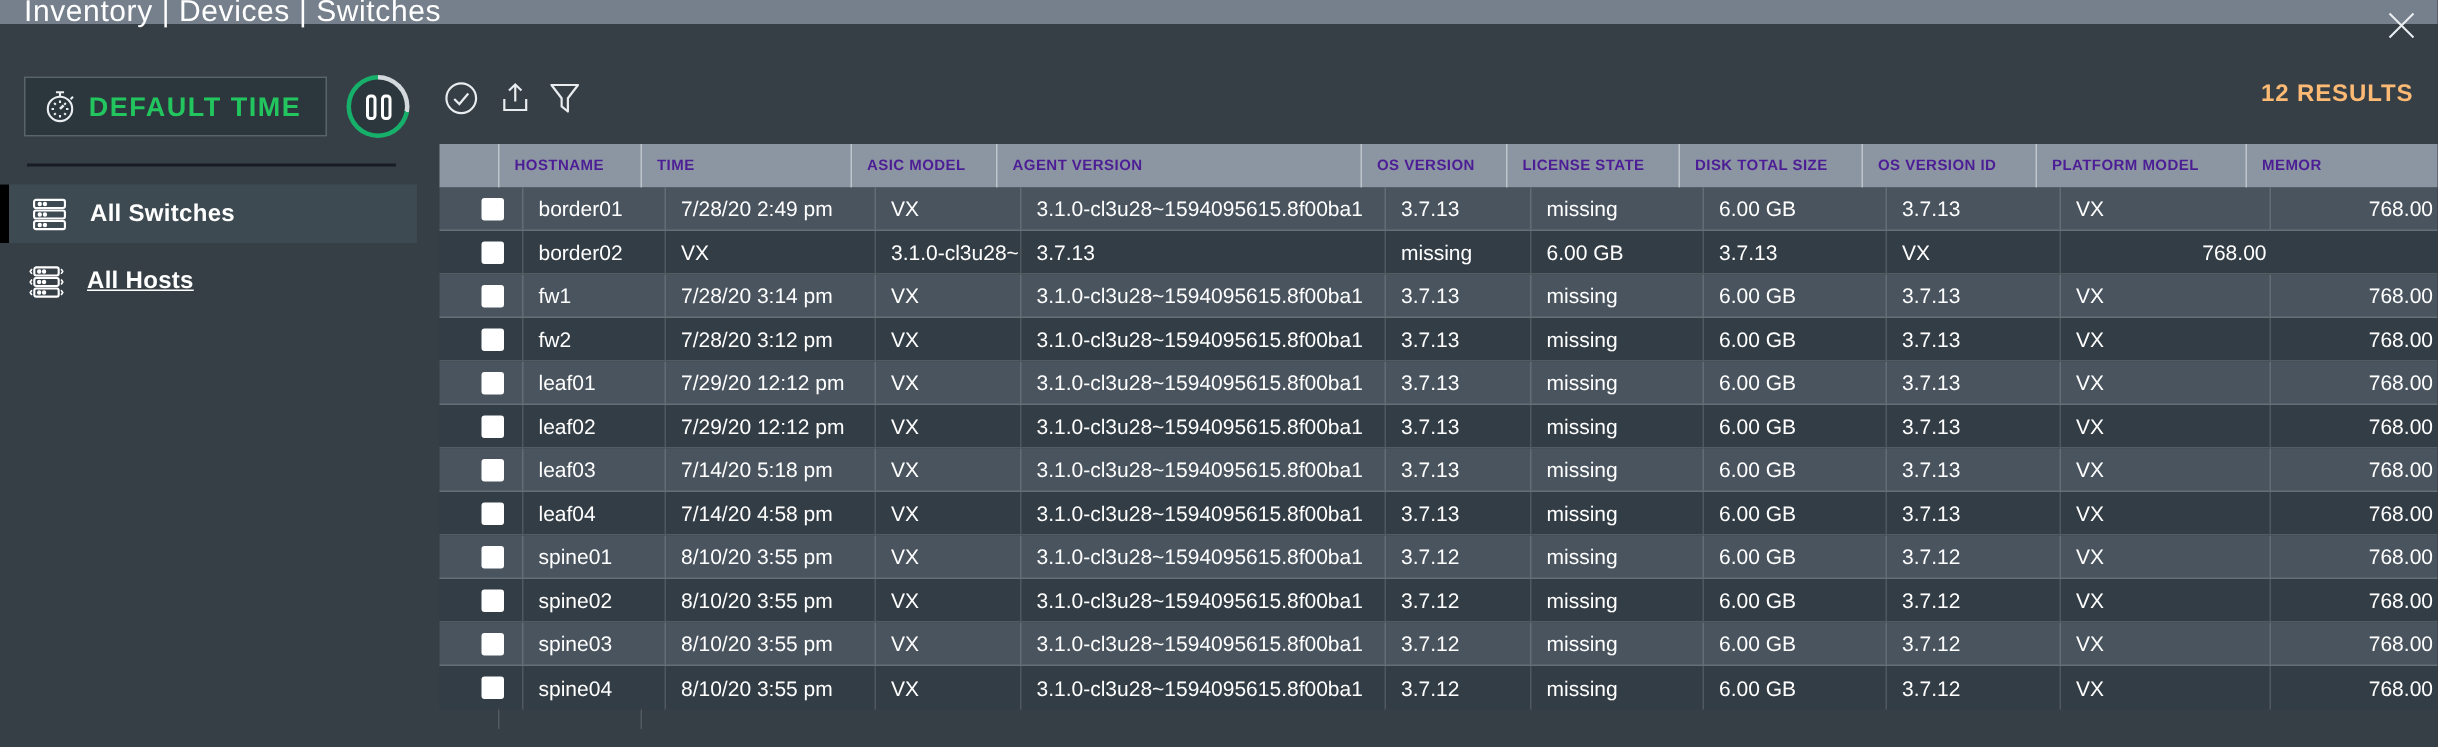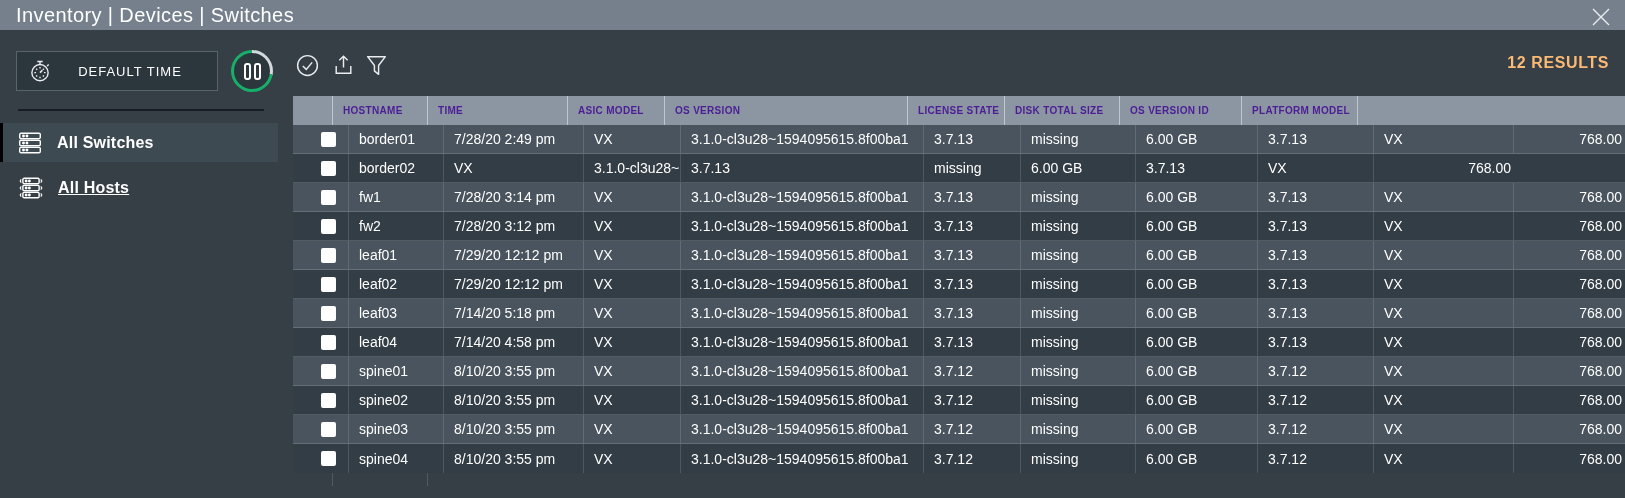--- a/index.html
+++ b/index.html
@@ -2,50 +2,50 @@
 <html><head>
 <meta charset="utf-8">
 <style>
   html,body{margin:0;padding:0;}
   body{
     width:1625px;height:498px;position:relative;overflow:hidden;
     background:#363f46;font-family:"Liberation Sans",sans-serif;
     -webkit-font-smoothing:antialiased;
   }
   
-  .titlebar{position:absolute;top:0;left:0;right:0;height:30px;background:#75808c;
+  .titlebar{position:absolute;top:0;left:0;right:0;height:16px;background:#75808c;
     display:flex;align-items:center;padding:0 16px;box-sizing:border-box;}
   .titlebar .title{color:#ffffff;font-size:20px;font-weight:500;letter-spacing:.4px;}
   .close-btn{position:absolute;right:10px;top:3px;width:28px;height:28px;cursor:pointer;
     display:flex;align-items:center;justify-content:center;}
   
   .content{position:absolute;top:34px;left:0;right:0;bottom:0;background:#363f46;}
   
   .time-btn{position:absolute;left:16px;top:17px;width:202px;height:40px;background:#2c363d;
     border:1px solid #59636c;box-sizing:border-box;display:flex;align-items:center;
     padding:0 10px;cursor:pointer;}
-  .time-btn .lbl{flex:1;text-align:center;color:#ffffff;font-size:13px;font-weight:400;
+  .time-btn .lbl{flex:1;text-align:center;color:#22c55e;font-size:18px;font-weight:700;
     letter-spacing:1px;}
   .pause-btn{position:absolute;left:231px;top:16px;width:42px;height:42px;border-radius:50%;
     background:conic-gradient(#d3d9dd 0deg 100deg,#17b06b 100deg 360deg);cursor:pointer;}
   .pause-inner{position:absolute;inset:3px;border-radius:50%;background:#2c363d;
     display:flex;align-items:center;justify-content:center;gap:3px;}
   .pause-bar{width:7px;height:17px;border:2px solid #fff;border-radius:3px;box-sizing:border-box;}
   .tool-icon{position:absolute;top:19px;cursor:pointer;}
   .ti-check{left:295px;}
   .ti-export{left:331px;}
   .ti-filter{left:364px;}
   .results{position:absolute;right:16px;top:20px;color:#fdba74;font-size:16px;
     font-weight:700;letter-spacing:.6px;}
   
   .sidebar-divider{position:absolute;left:18px;top:75px;width:246px;height:2px;background:#171d22;}
   .nav-item{position:absolute;left:0;width:278px;height:39px;display:flex;align-items:center;
     gap:14px;color:#ffffff;font-weight:700;font-size:16px;cursor:pointer;
     padding-left:18px;box-sizing:border-box;letter-spacing:.2px;}
-  .nav-item.selected{top:89px;background:#3e4a52;border-left:3px solid #000000;padding-left:14px;}
+  .nav-item.selected{top:89px;background:#3e4a52;border-left:6px solid #000000;padding-left:14px;}
   .nav-item.plain{top:134px;text-decoration:underline;}
   
   .table{position:absolute;left:293px;top:62px;right:0;
     --cols:40px 95px 140px 97px 243px 97px 115px 122px 116px 140px minmax(0,1fr);}
   .trow{display:grid;grid-template-columns:var(--cols);height:29px;box-sizing:border-box;}
   .thead{background:#8b96a2;}
   .thead .cell{color:#4c1d95;font-weight:700;font-size:10px;letter-spacing:.3px;
     border-right:1px solid rgba(255,255,255,.45);}
   .cell{display:flex;align-items:center;height:100%;box-sizing:border-box;
     padding:0 10px;color:#ffffff;font-size:14px;white-space:nowrap;overflow:hidden;}
@@ -147,25 +147,27 @@
     </svg>
     <span>All Hosts</span>
   </div>
 
   <div class="table">
     <div class="trow thead">
         <div class="cell"></div>
         <div class="cell">HOSTNAME</div>
         <div class="cell">TIME</div>
         <div class="cell">ASIC MODEL</div>
+        <div class="cell">AGENT VERSION</div>
         <div class="cell">OS VERSION</div>
         <div class="cell">LICENSE STATE</div>
         <div class="cell">DISK TOTAL SIZE</div>
         <div class="cell">OS VERSION ID</div>
         <div class="cell">PLATFORM MODEL</div>
+        <div class="cell last">MEMOR</div>
       </div>
     <div>
         <div class="trow brow">
           <div class="cell ccell">
             <div class="checkbox"></div>
           </div>
           <div class="cell">border01</div>
           <div class="cell">7/28/20 2:49 pm</div>
           <div class="cell">VX</div>
           <div class="cell">3.1.0-cl3u28~1594095615.8f00ba1</div>

